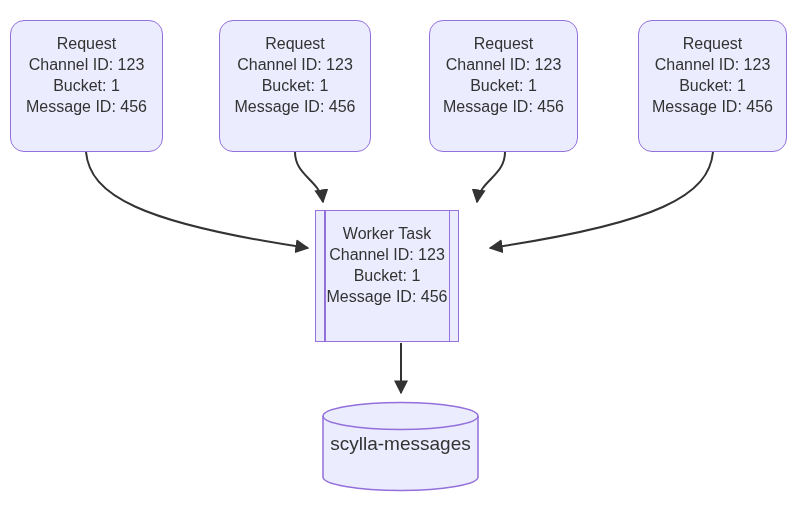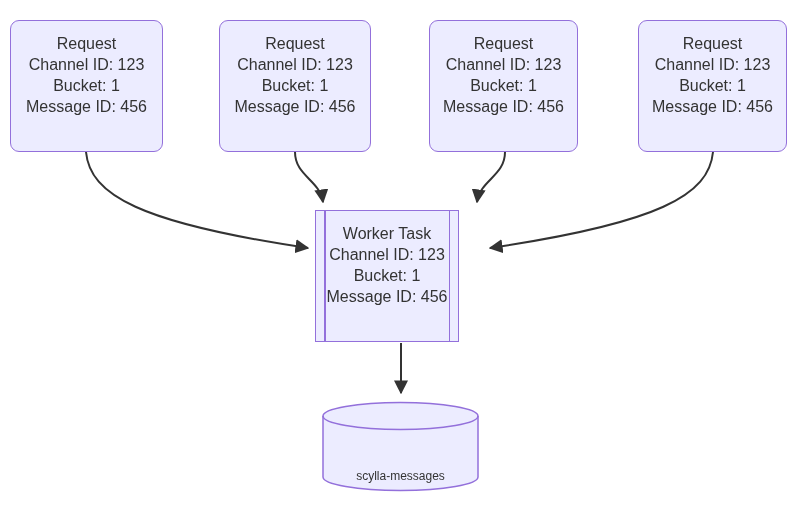--- a/index.html
+++ b/index.html
@@ -42,44 +42,43 @@
     position: absolute;
     box-sizing: border-box;
     background: var(--node-fill, #ececff);
     border: 1.5px solid var(--node-border, #9370db);
     color: var(--text, #333333);
     text-align: center;
     font-size: 16px;
     line-height: 21px;
   }
   .node.rounded {
-    border-radius: 9px;
+    border-radius: 14px;
   }
   .node-label {
     padding-top: 12px;
   }
   .subroutine-line {
     position: absolute;
     top: 0;
     bottom: 0;
     width: 1.5px;
     background: var(--node-border, #9370db);
   }
   .subroutine-line.left  { left: 8px; }
   .subroutine-line.right { right: 8px; }
   .db-label {
     position: absolute;
     left: 323px;
     top: 433px;
     width: 155px;
     text-align: center;
     color: var(--text, #333333);
-    font-size: 12px;
+    font-size: 19px;
     line-height: 22px;
-    margin-top: 32px;
   }
 </style>
 </head>
 <body>
 
 <div class="canvas">
 
   <svg class="edges" viewBox="0 0 800 511" xmlns="http://www.w3.org/2000/svg">
     <defs>
       <marker id="arrowhead" viewBox="0 0 10 10" refX="9" refY="5" markerWidth="7" markerHeight="7" orient="auto">

